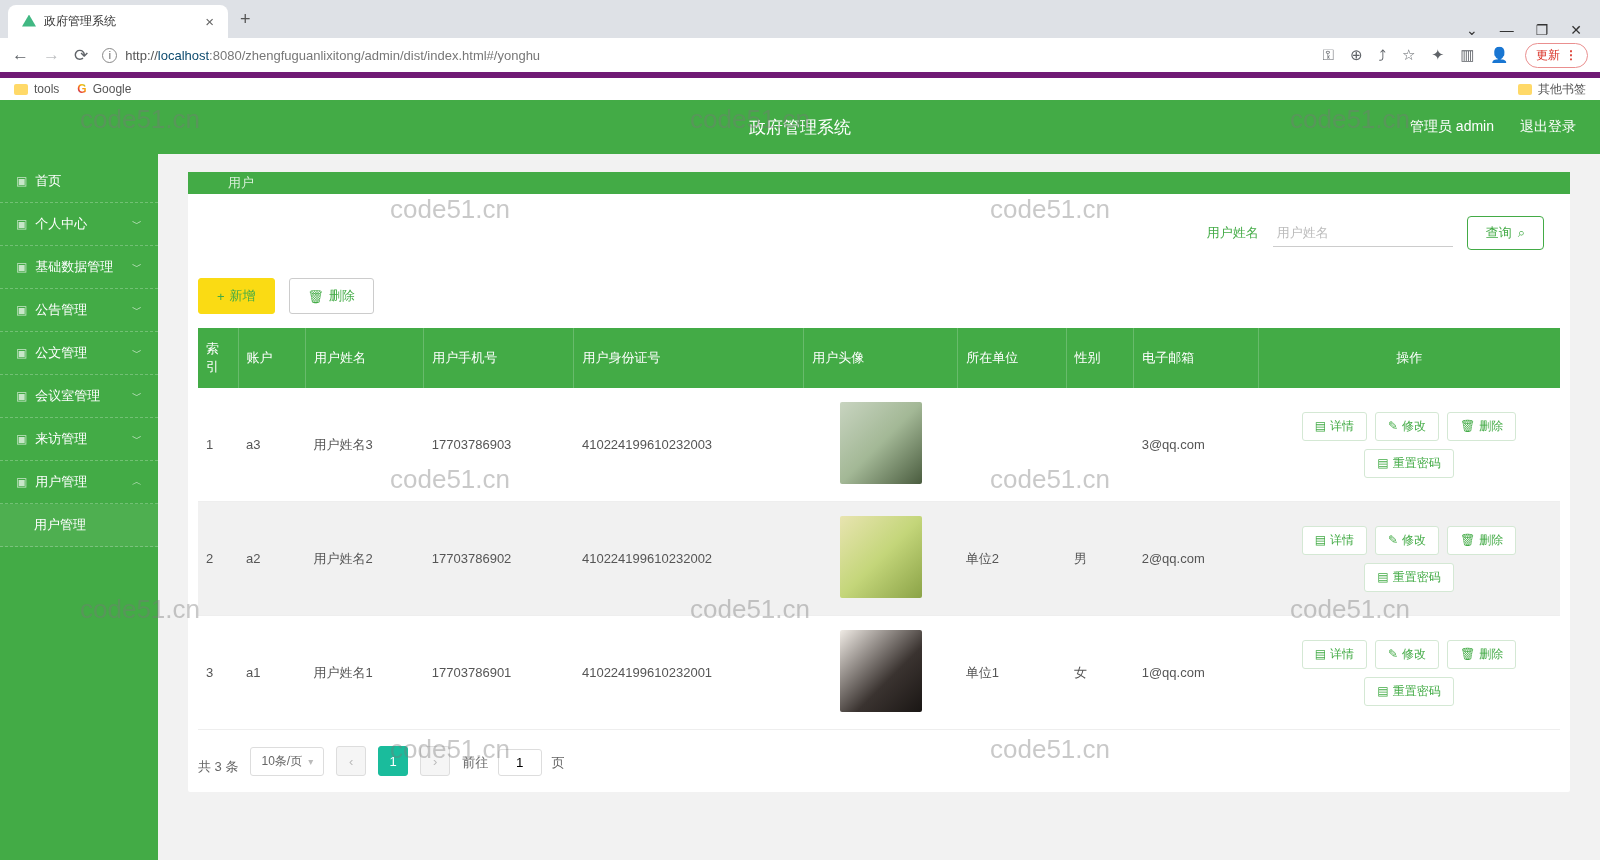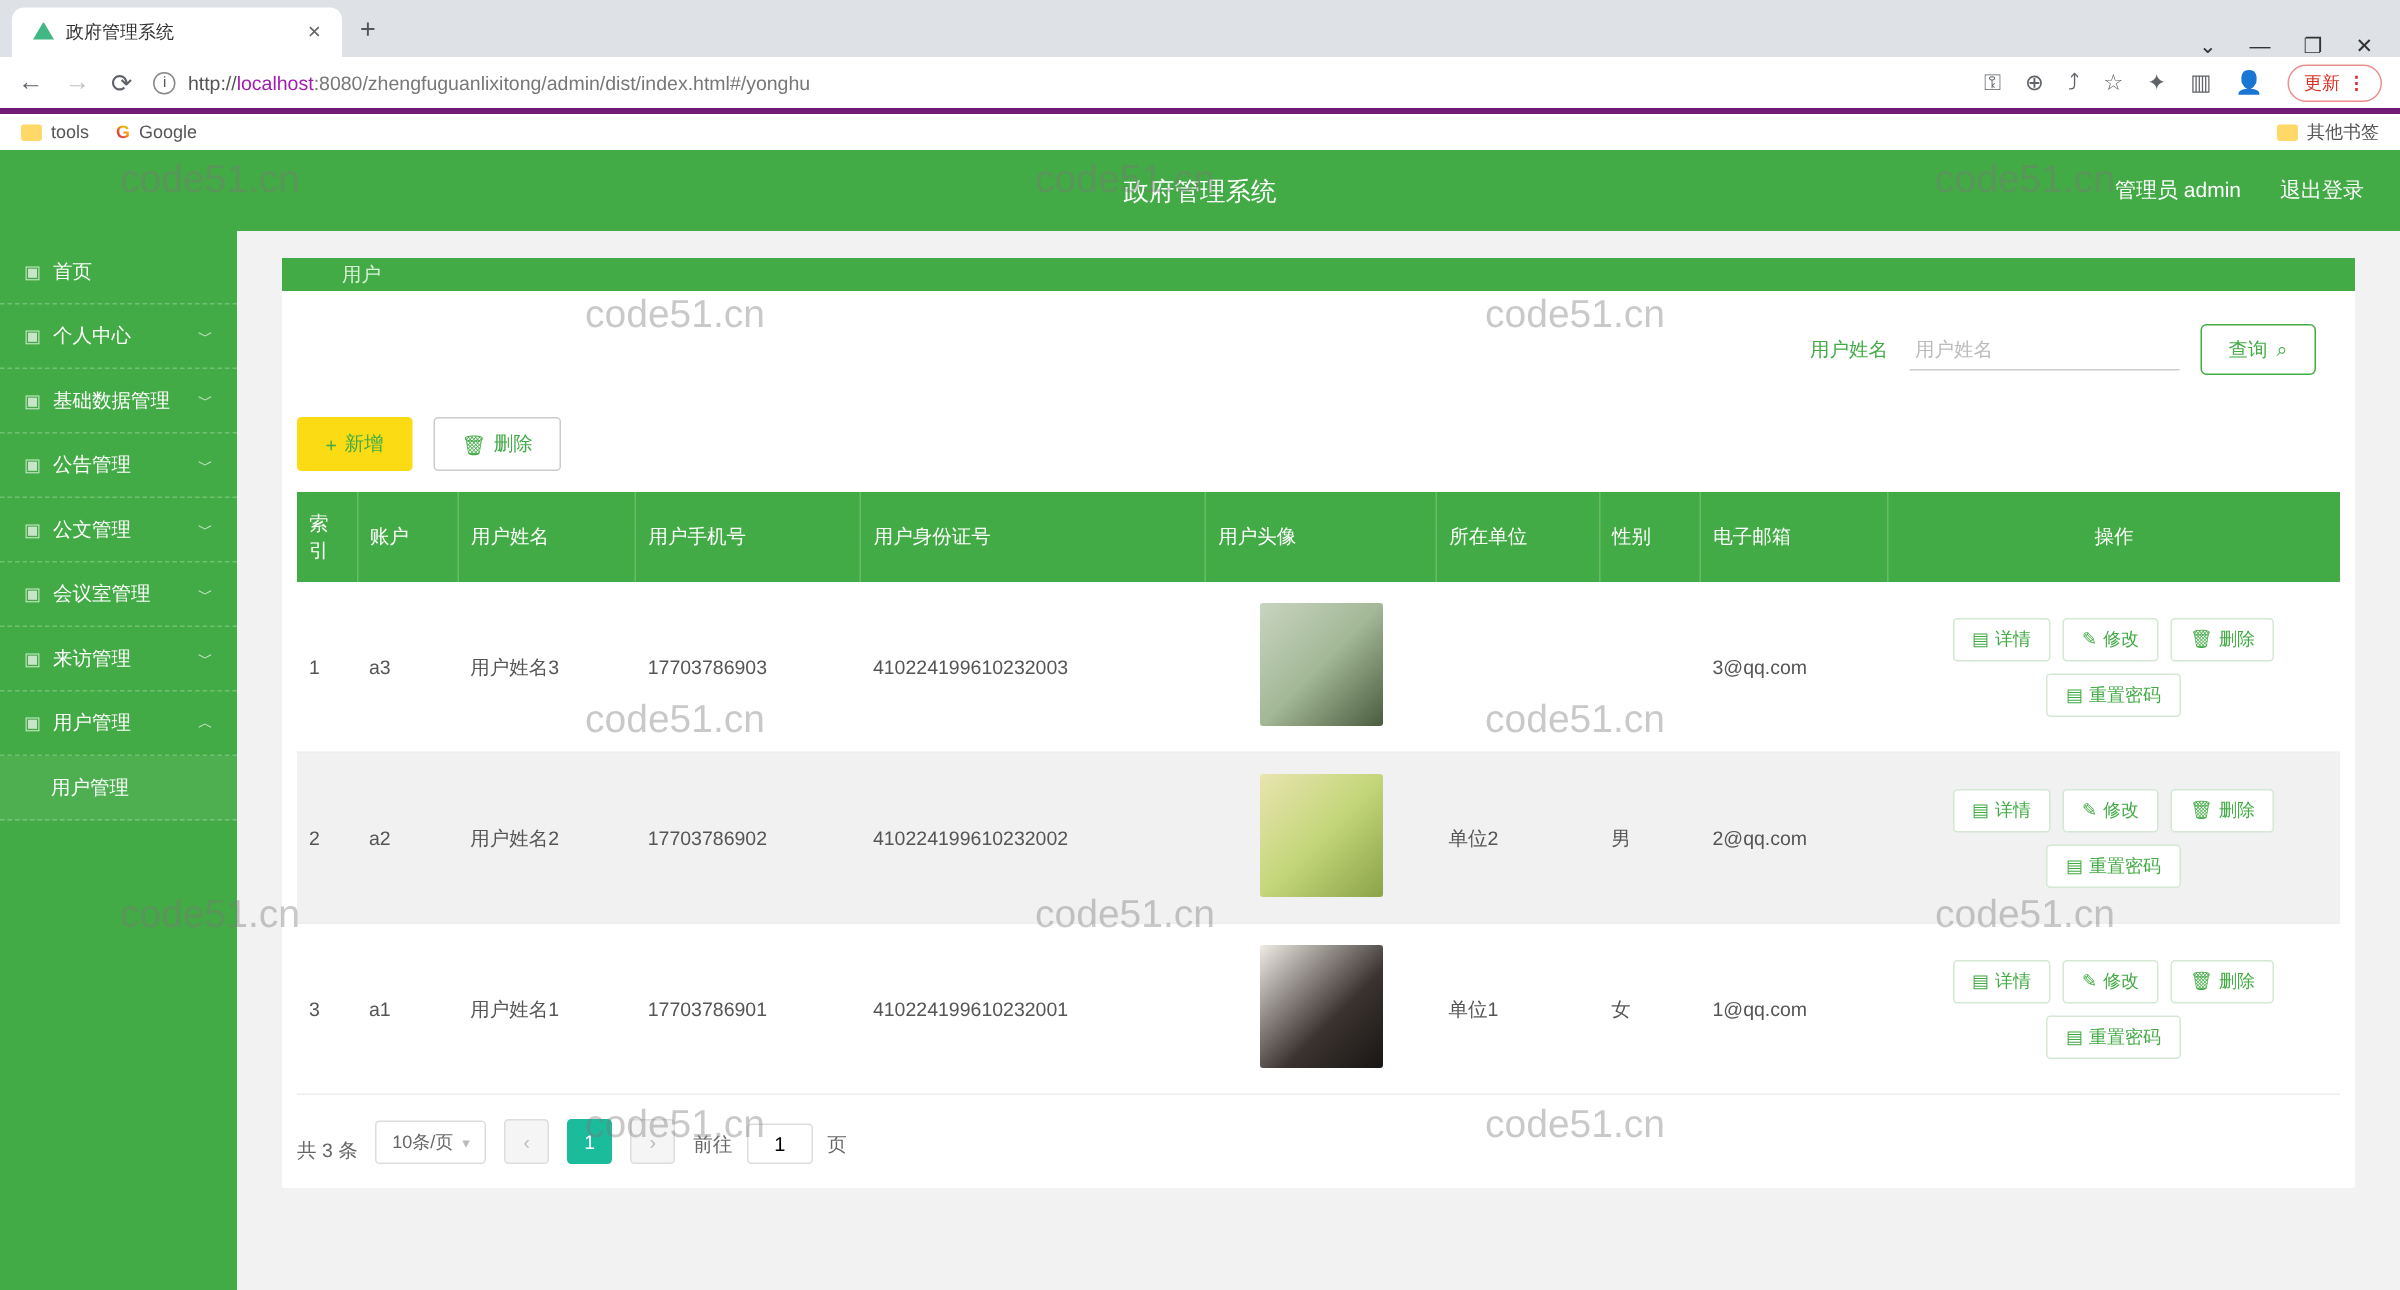--- a/index.html
+++ b/index.html
@@ -10,25 +10,25 @@
 .tab-strip{height:38px;display:flex;align-items:flex-end;background:#dee1e6;padding-left:8px}
 .tab{background:#fff;border-radius:8px 8px 0 0;padding:8px 14px;display:flex;align-items:center;gap:8px;font-size:12px;width:220px;position:relative}
 .tab .fav{width:14px;height:14px;background:#41b883;clip-path:polygon(50% 0,100% 85%,0 85%)}
 .tab .close-x{margin-left:auto;color:#666;font-size:15px;cursor:pointer}
 .new-tab{padding:8px 12px;color:#555;font-size:18px;cursor:pointer}
 .win-ctrl{margin-left:auto;display:flex;gap:22px;padding:0 18px;color:#333;font-size:14px}
 .addr-bar{height:34px;display:flex;align-items:center;gap:14px;padding:0 12px;background:#fff}
 .nav-icon{color:#5f6368;font-size:17px;cursor:pointer}
 .url-box{flex:1;display:flex;align-items:center;gap:8px;font-size:13px;color:#555}
 .url-box .info-icon{border:1px solid #888;border-radius:50%;width:15px;height:15px;display:inline-flex;align-items:center;justify-content:center;font-size:10px}
-.url-host{color:#a21caf}
+.url-host{color:#0c4a6e}
 .url-path{color:#777}
 .addr-icons{display:flex;align-items:center;gap:16px;color:#5f6368;font-size:15px}
 .update-btn{border:1px solid #ea8f8f;color:#d93025;border-radius:14px;padding:3px 10px;display:flex;align-items:center;gap:5px;font-size:12px}
-.bookmark-row{height:28px;display:flex;align-items:center;gap:18px;padding:0 14px;font-size:12px;color:#555;border-top:4px solid #701a75;background:#fff}
+.bookmark-row{height:28px;display:flex;align-items:center;gap:18px;padding:0 14px;font-size:12px;color:#555;border-top:6px solid #701a75;background:#fff}
 .bm{display:flex;align-items:center;gap:6px}
 .bm .folder{width:14px;height:11px;background:#ffd968;border-radius:2px}
 .bm .g-icon{font-weight:bold;background:linear-gradient(45deg,#4285f4,#ea4335,#fbbc05,#34a853);-webkit-background-clip:text;background-clip:text;color:transparent}
 .other-bm{margin-left:auto}
 
 
 .app-header{height:54px;background:#43ab46;color:#fff;display:flex;align-items:center;font-size:17px}
 .app-header .title{margin:0 auto;font-weight:500}
 .hdr-right{position:absolute;right:24px;display:flex;gap:26px;font-size:14px}
 

